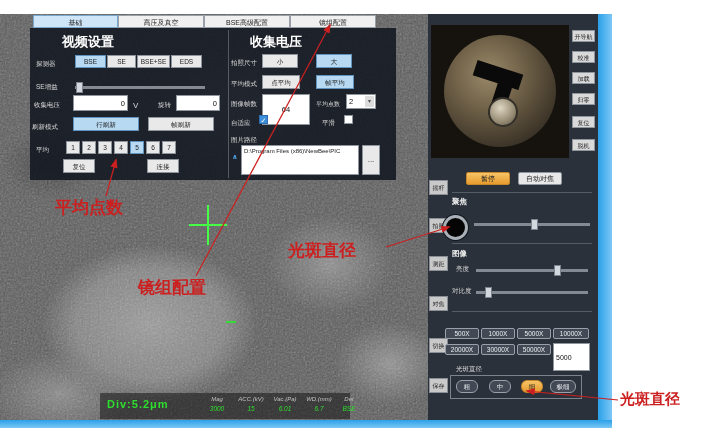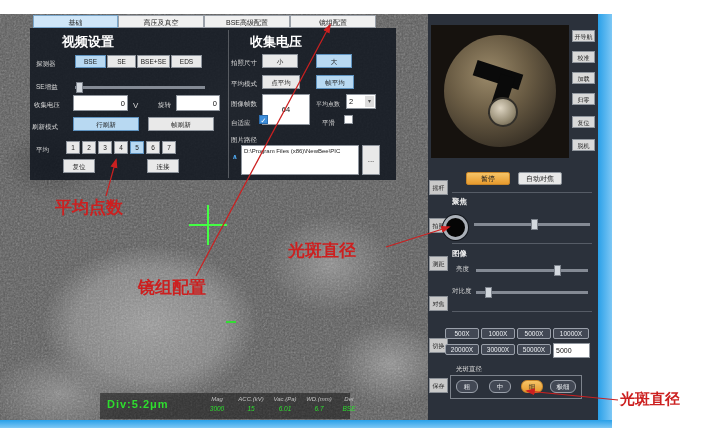--- a/index.html
+++ b/index.html
@@ -214,21 +214,21 @@
   <div class="abs thumb" style="left:485px;top:287px;"></div>
   <div class="abs hr" style="top:311px;"></div>
 
   <div class="abs magbtn" style="left:445px;top:328px;width:34px;height:11px;line-height:10px;">500X</div>
   <div class="abs magbtn" style="left:481px;top:328px;width:34px;height:11px;line-height:10px;">1000X</div>
   <div class="abs magbtn" style="left:517px;top:328px;width:34px;height:11px;line-height:10px;">5000X</div>
   <div class="abs magbtn" style="left:553px;top:328px;width:36px;height:11px;line-height:10px;">10000X</div>
   <div class="abs magbtn" style="left:445px;top:344px;width:34px;height:11px;line-height:10px;">20000X</div>
   <div class="abs magbtn" style="left:481px;top:344px;width:34px;height:11px;line-height:10px;">30000X</div>
   <div class="abs magbtn" style="left:517px;top:344px;width:34px;height:11px;line-height:10px;">50000X</div>
-  <input class="abs inp" style="left: 553px; top: 343px; width: 37px; height: 15px; font-size: 7px;" value="5000">
+  <input class="abs inp" style="left: 553px; top: 343px; width: 37px; height: 28px; font-size: 7px;" value="5000">
 
   <div class="abs rlbl2" style="left:456px;top:365px;">光斑直径</div>
   <div class="abs spotgrp"></div>
   <div class="abs spotbtn" style="left:456px;top:380px;width:22px;height:13px;line-height:12px;">粗</div>
   <div class="abs spotbtn" style="left:489px;top:380px;width:22px;height:13px;line-height:12px;">中</div>
   <div class="abs spotbtn sel" style="left:521px;top:380px;width:22px;height:13px;line-height:12px;">细</div>
   <div class="abs spotbtn" style="left:550px;top:380px;width:26px;height:13px;line-height:12px;">极细</div>
 
   <div class="abs statusbar"></div>
   <div class="abs scale-lbl">Div:5.2μm</div>

